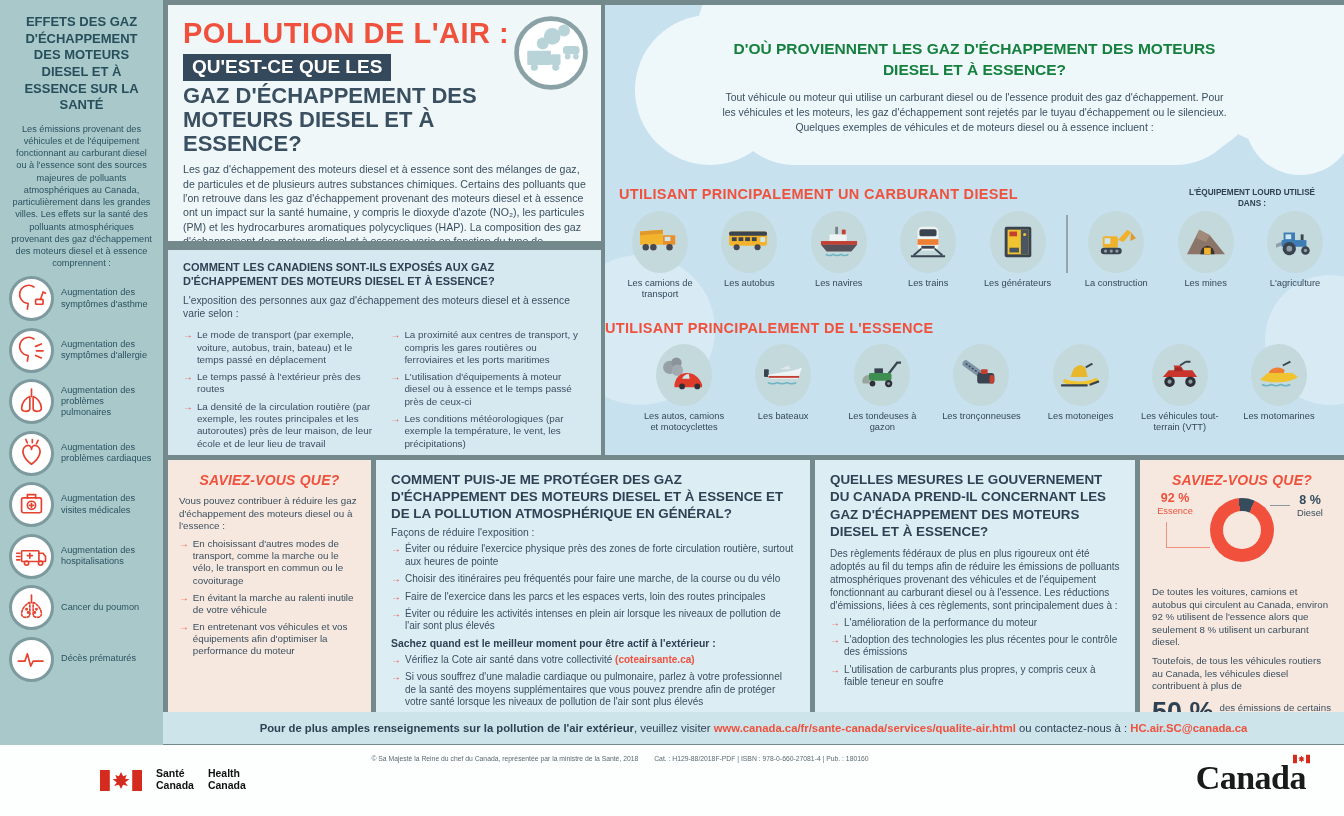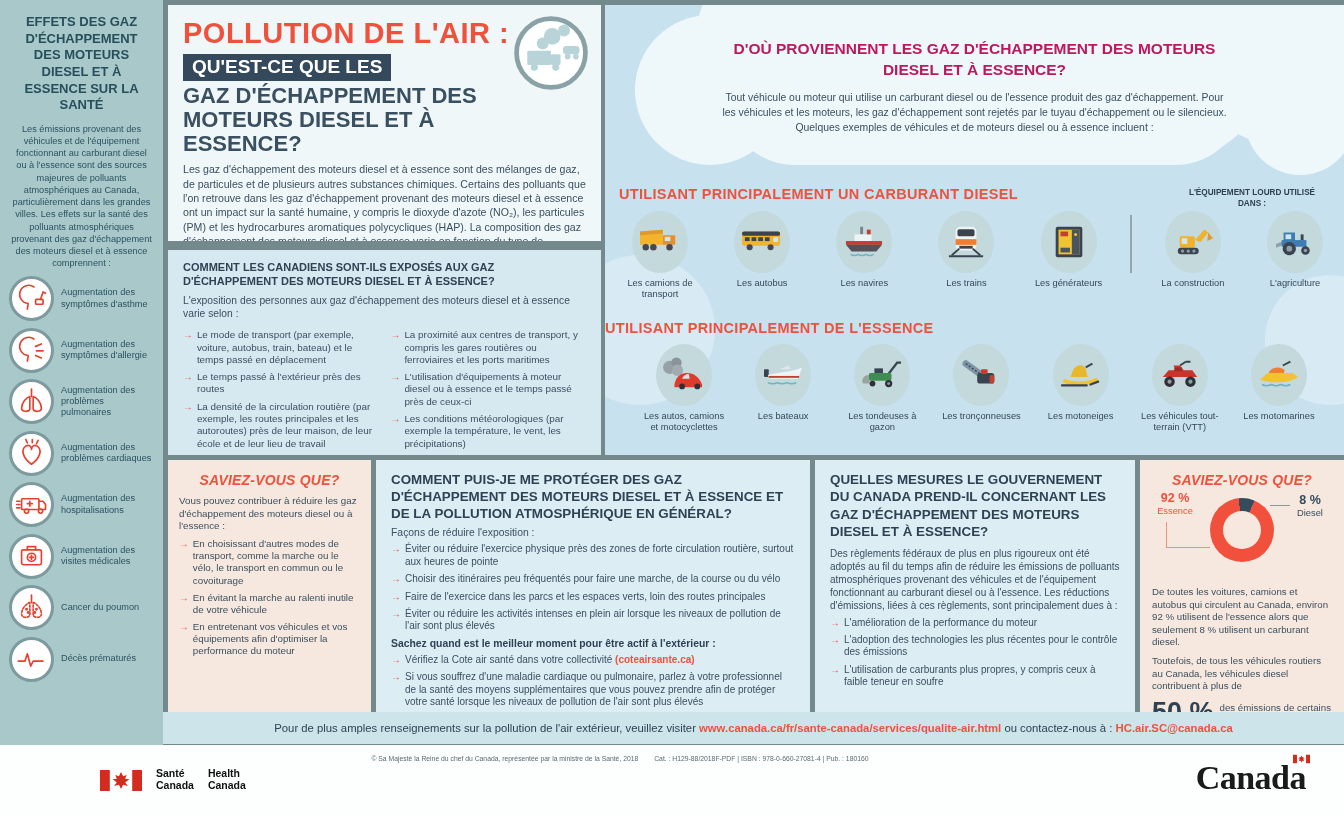--- a/index.html
+++ b/index.html
@@ -31,21 +31,21 @@
   .exposure-panel .intro{font-size:10.3px;line-height:1.3;margin:5px 0 4px;color:#3a4f60;}
   .cols{display:flex;gap:12px;}
   .col{flex:1;}
   .bullet{display:flex;font-size:9.9px;line-height:1.24;margin-top:5px;color:#3a4f60;}
   .arr{color:#f0513d;font-weight:bold;margin-right:4px;flex-shrink:0;}
   
   .sky{left:605px;top:5px;width:739px;height:450px;background:#c7e1ef;}
   .cloud{position:absolute;background:#eef8fb;border-radius:50%;}
   .cloud.rect{border-radius:80px;}
   .cloud.faint{background:#d8ebf5;}
-  .sky h2{position:relative;margin:34px auto 2px;width:540px;text-align:center;font-size:15.5px;line-height:1.35;color:#be185d;}
+  .sky h2{position:relative;margin:34px auto 2px;width:540px;text-align:center;font-size:15.5px;line-height:1.35;color:#15803d;}
   .sky .body{position:relative;margin:9px auto 0;width:505px;text-align:center;font-size:10.4px;line-height:1.45;color:#3a4f60;}
   .fuel-head{position:absolute;font-size:14.5px;letter-spacing:.3px;}
   .diesel-head{top:181px;left:14px;width:calc(100% - 190px);}
   .equip-note{position:absolute;top:182px;right:24px;width:136px;text-align:center;
               font-size:8.2px;font-weight:bold;line-height:1.35;color:#2f4254;}
   .essence-head{top:315px;left:0;width:100%;}
   .vrow{position:absolute;display:flex;justify-content:space-between;}
   .diesel-row{top:206px;left:14px;right:8px;}
   .essence-row{top:339px;left:38px;right:24px;}
   .vitem{width:82px;display:flex;flex-direction:column;align-items:center;}
@@ -81,21 +81,21 @@
   .elbow92{position:absolute;left:14px;top:30px;width:44px;height:26px;
            border-left:1.5px solid #ef8f7e;border-bottom:1.5px solid #ef8f7e;}
   .line8{position:absolute;right:42px;top:13px;width:20px;border-top:1.5px solid #8a97a0;}
   .stats-panel .body{font-size:9.7px;line-height:1.3;margin:6px 0 0;color:#3a4f60;}
   .bigrow{margin-top:4px;}
   .bigstat{float:left;font-size:27px;font-weight:bold;color:#2f4254;line-height:.95;margin:3px 6px 0 0;}
   .bigrest{font-size:9.7px;line-height:1.3;color:#3a4f60;}
   
   .footbar{position:absolute;left:163px;top:712px;width:1181px;height:32px;background:#cde4ea;
            display:flex;align-items:center;justify-content:center;font-size:11.3px;color:#2f4254;}
-  .footbar b{font-weight:normal;}
+  .footbar b{font-weight:bold;}
   .whitefoot{position:absolute;left:0;top:745px;width:1344px;height:71px;background:#fdfefe;}
   .copyline{position:absolute;left:0;top:10px;width:1240px;text-align:center;font-size:6.8px;color:#5a6a72;}
   .copyline span{margin:0 7px;}
   .hclogo{position:absolute;left:60px;top:22px;display:flex;align-items:flex-end;padding-left:40px;}
   .hclogo .flag{width:42px;height:21px;}
   .hclogo .lg{font-size:10.5px;font-weight:bold;color:#111;line-height:1.15;margin-left:14px;}
   .wordmark{position:absolute;right:38px;top:14px;font-family:"Liberation Serif","DejaVu Serif",serif;
             font-weight:bold;font-size:34px;color:#1a1a1a;letter-spacing:-.5px;}
   .wordmark .wflag{position:absolute;right:-4px;top:-5px;width:17px;height:10px;}
 </style>
@@ -144,40 +144,40 @@
           <svg class="sicon" viewBox="0 0 40 40">
             <path d="M15 7 l-2 -4 M21 7 v-4 M26 8 l2 -4"></path>
             <path d="M20 33 C9 25 7 15 13 11 c4 -2.5 7 .5 7 4 c0 -3.5 3 -6.5 7 -4 c6 4 4 14 -7 22 z"></path>
           </svg>
         </span>
       <span class="elabel">Augmentation des problèmes cardiaques</span>
     </div>
     <div class="effect">
       <span class="ecirc">
           <svg class="sicon" viewBox="0 0 40 40">
+            <rect x="8" y="12" width="24" height="18" rx="2"></rect>
+            <path d="M15 12 v-4 h10 v4"></path>
+            <circle cx="20" cy="21" r="5"></circle>
+            <path d="M20 18.5 v5 M17.5 21 h5"></path>
+          </svg>
+        </span>
+      <span class="elabel">Augmentation des visites médicales</span>
+    </div>
+    <div class="effect">
+      <span class="ecirc">
+          <svg class="sicon" viewBox="0 0 40 40">
             <path d="M2 16 h4 M2 20 h4 M2 24 h4"></path>
             <rect x="8" y="13" width="21" height="13" rx="1"></rect>
             <path d="M29 16 h5 l3 4 v6 h-8"></path>
             <circle cx="14" cy="28" r="2.6"></circle>
             <circle cx="31" cy="28" r="2.6"></circle>
             <path d="M18 16 v6 M15 19 h6"></path>
           </svg>
         </span>
       <span class="elabel">Augmentation des hospitalisations</span>
-    </div>
-    <div class="effect">
-      <span class="ecirc">
-          <svg class="sicon" viewBox="0 0 40 40">
-            <rect x="8" y="12" width="24" height="18" rx="2"></rect>
-            <path d="M15 12 v-4 h10 v4"></path>
-            <circle cx="20" cy="21" r="5"></circle>
-            <path d="M20 18.5 v5 M17.5 21 h5"></path>
-          </svg>
-        </span>
-      <span class="elabel">Augmentation des visites médicales</span>
     </div>
     <div class="effect">
       <span class="ecirc">
           <svg class="sicon" viewBox="0 0 40 40">
             <path d="M20 5 v9"></path>
             <path d="M18 14 c-4 1 -10 7 -10 14 c0 5 9 5 10 1 z" stroke-dasharray="2.5 2"></path>
             <path d="M22 14 c4 1 10 7 10 14 c0 5 -9 5 -10 1 z" stroke-dasharray="2.5 2"></path>
             <circle cx="14" cy="22" r="0.8"></circle>
             <circle cx="26" cy="22" r="0.8"></circle>
             <circle cx="16" cy="26" r="0.8"></circle>
@@ -353,20 +353,31 @@
               <circle cx="13" cy="29.5" r="1.7" fill="#8fa0a8"></circle>
               <circle cx="19" cy="29.5" r="1.7" fill="#8fa0a8"></circle>
               <circle cx="25" cy="29.5" r="1.7" fill="#8fa0a8"></circle>
             </svg>
           </span>
         <span class="vlabel">La construction</span>
       </div>
       <div class="vitem">
         <span class="vell">
             <svg class="veh" viewBox="0 0 48 40">
+              <polygon points="4,33 17,7 28,13 44,33" fill="#8b7568"></polygon>
+              <polygon points="17,7 28,13 24,20 14,16" fill="#a18a7a"></polygon>
+              <path d="M18 33 a7.5 9 0 0 1 15 0 z" fill="#3a332f"></path>
+              <rect x="22" y="26" width="7" height="7" fill="#f0b22c"></rect>
+            </svg>
+          </span>
+        <span class="vlabel">Les mines</span>
+      </div>
+      <div class="vitem">
+        <span class="vell">
+            <svg class="veh" viewBox="0 0 48 40">
               <path d="M4 22 l8 -3 v4 l-8 3 z" fill="#8fa0a8"></path>
               <rect x="12" y="10" width="12" height="10" fill="#3d7cb4"></rect>
               <rect x="14" y="12" width="6" height="5" fill="#cfe8ee"></rect>
               <rect x="10" y="18" width="26" height="7" fill="#3d7cb4"></rect>
               <rect x="30" y="12" width="3" height="6" fill="#3a4450"></rect>
               <circle cx="18" cy="27" r="7" fill="#3a4450"></circle>
               <circle cx="18" cy="27" r="3" fill="#8fa0a8"></circle>
               <circle cx="35" cy="29" r="4.5" fill="#3a4450"></circle>
               <circle cx="35" cy="29" r="1.8" fill="#8fa0a8"></circle>
             </svg>

